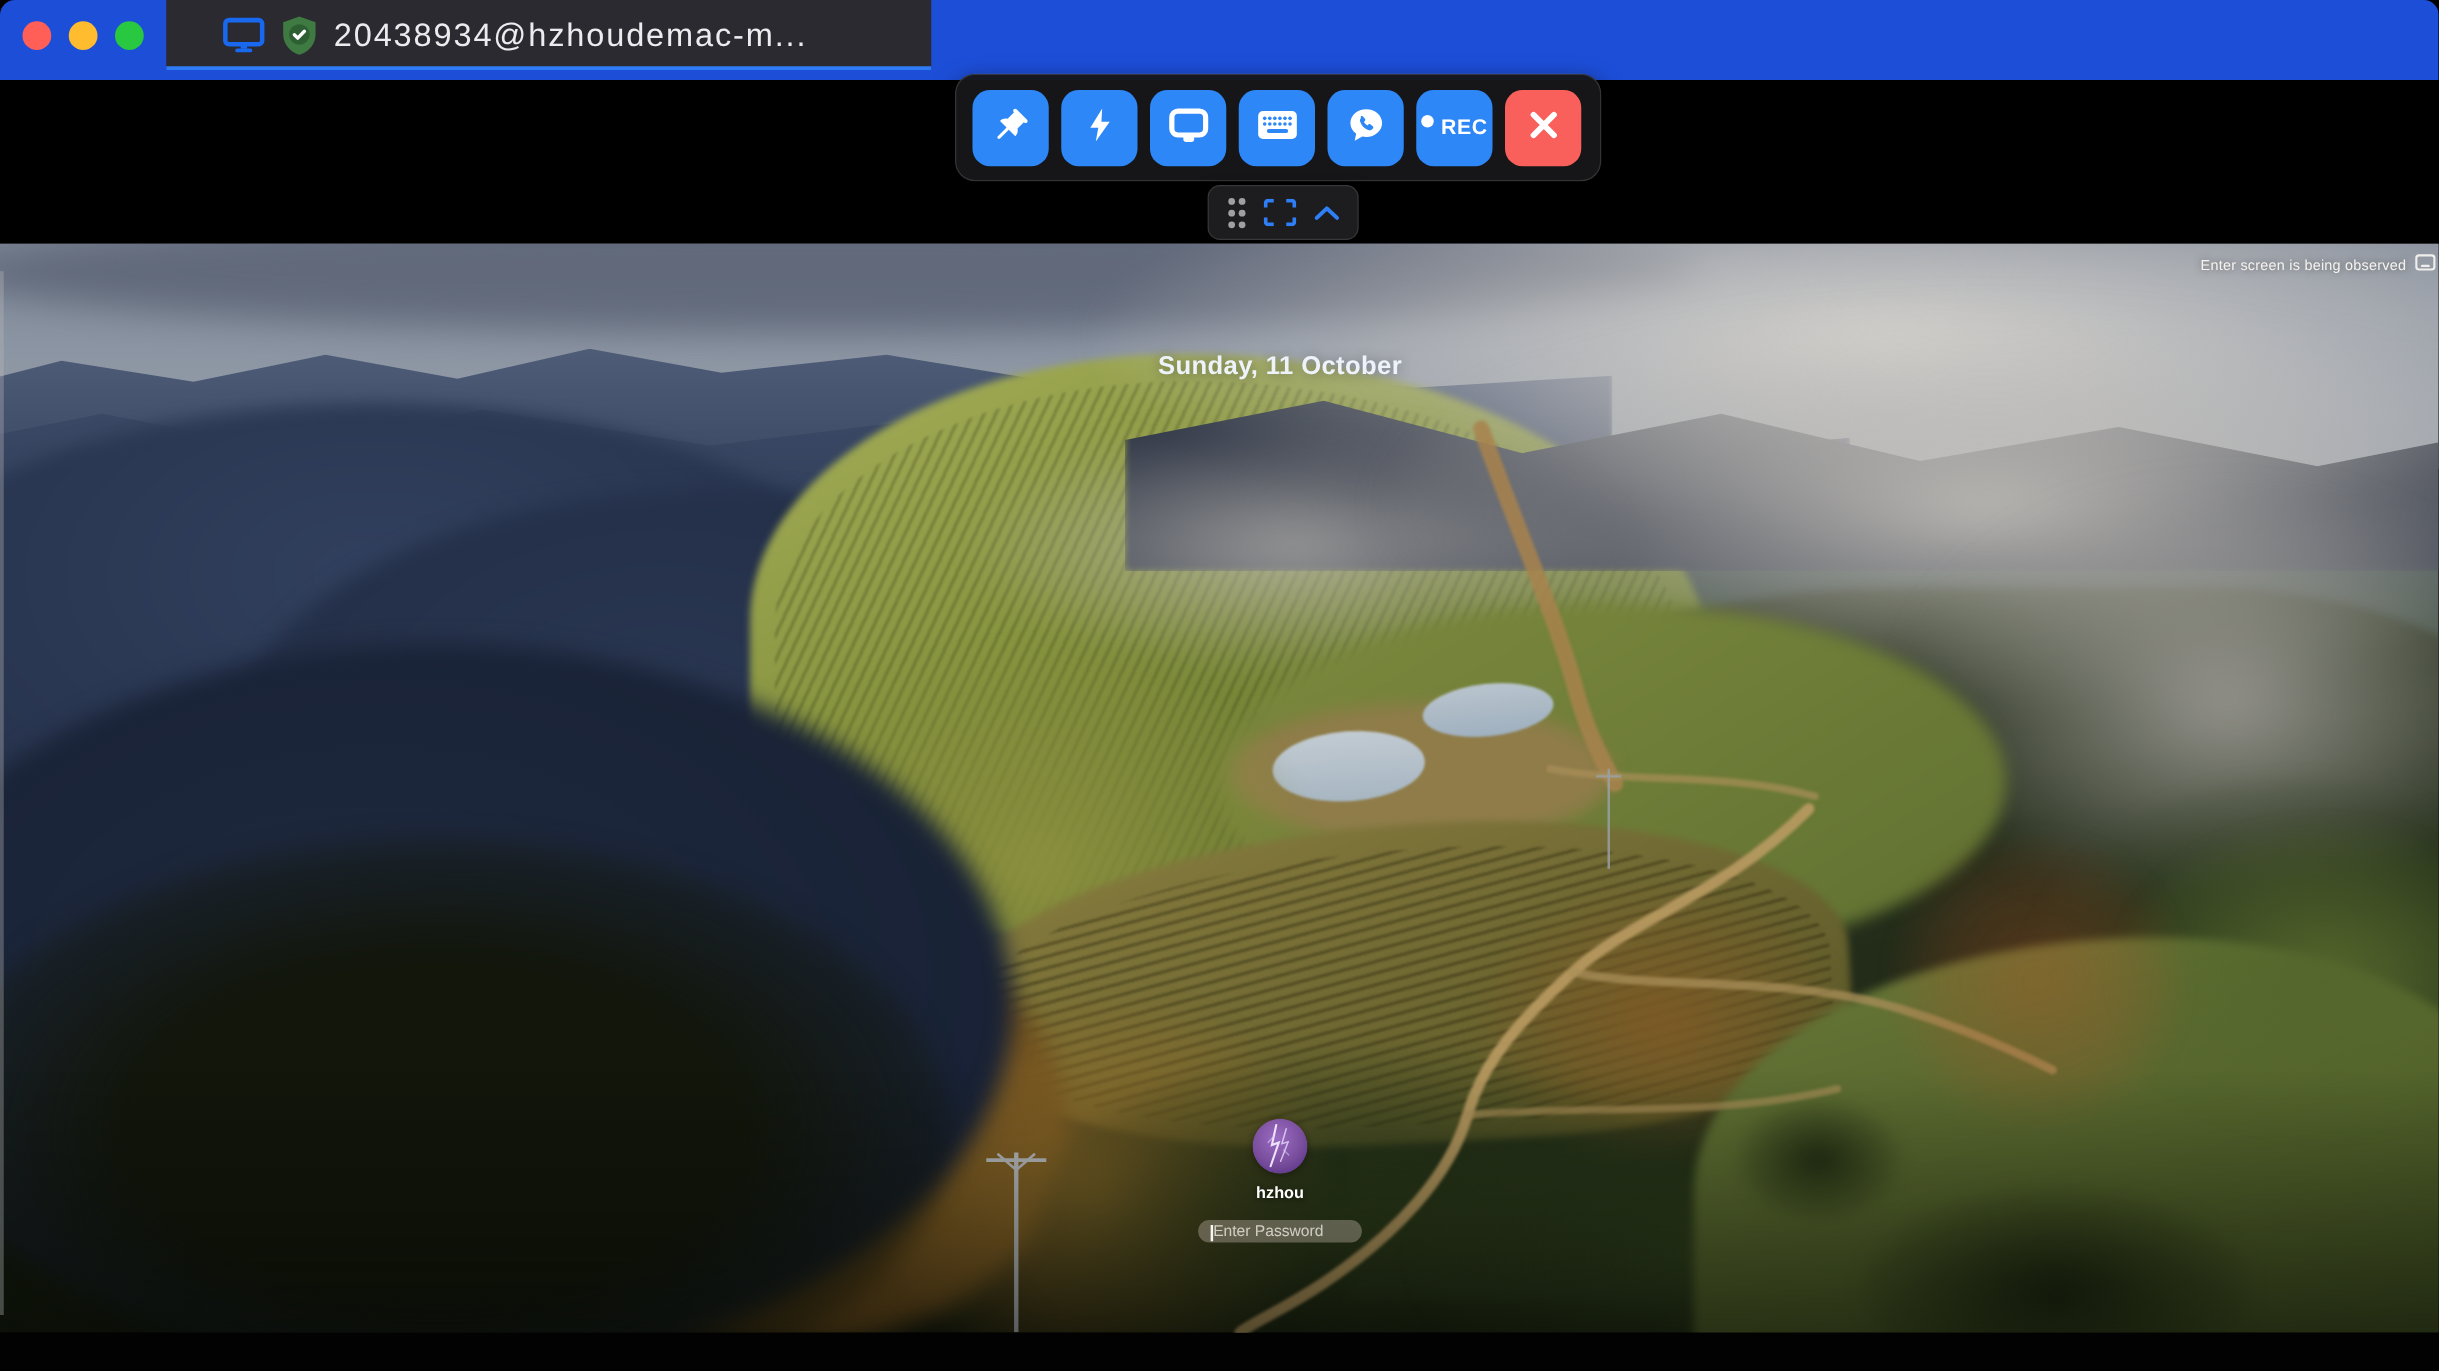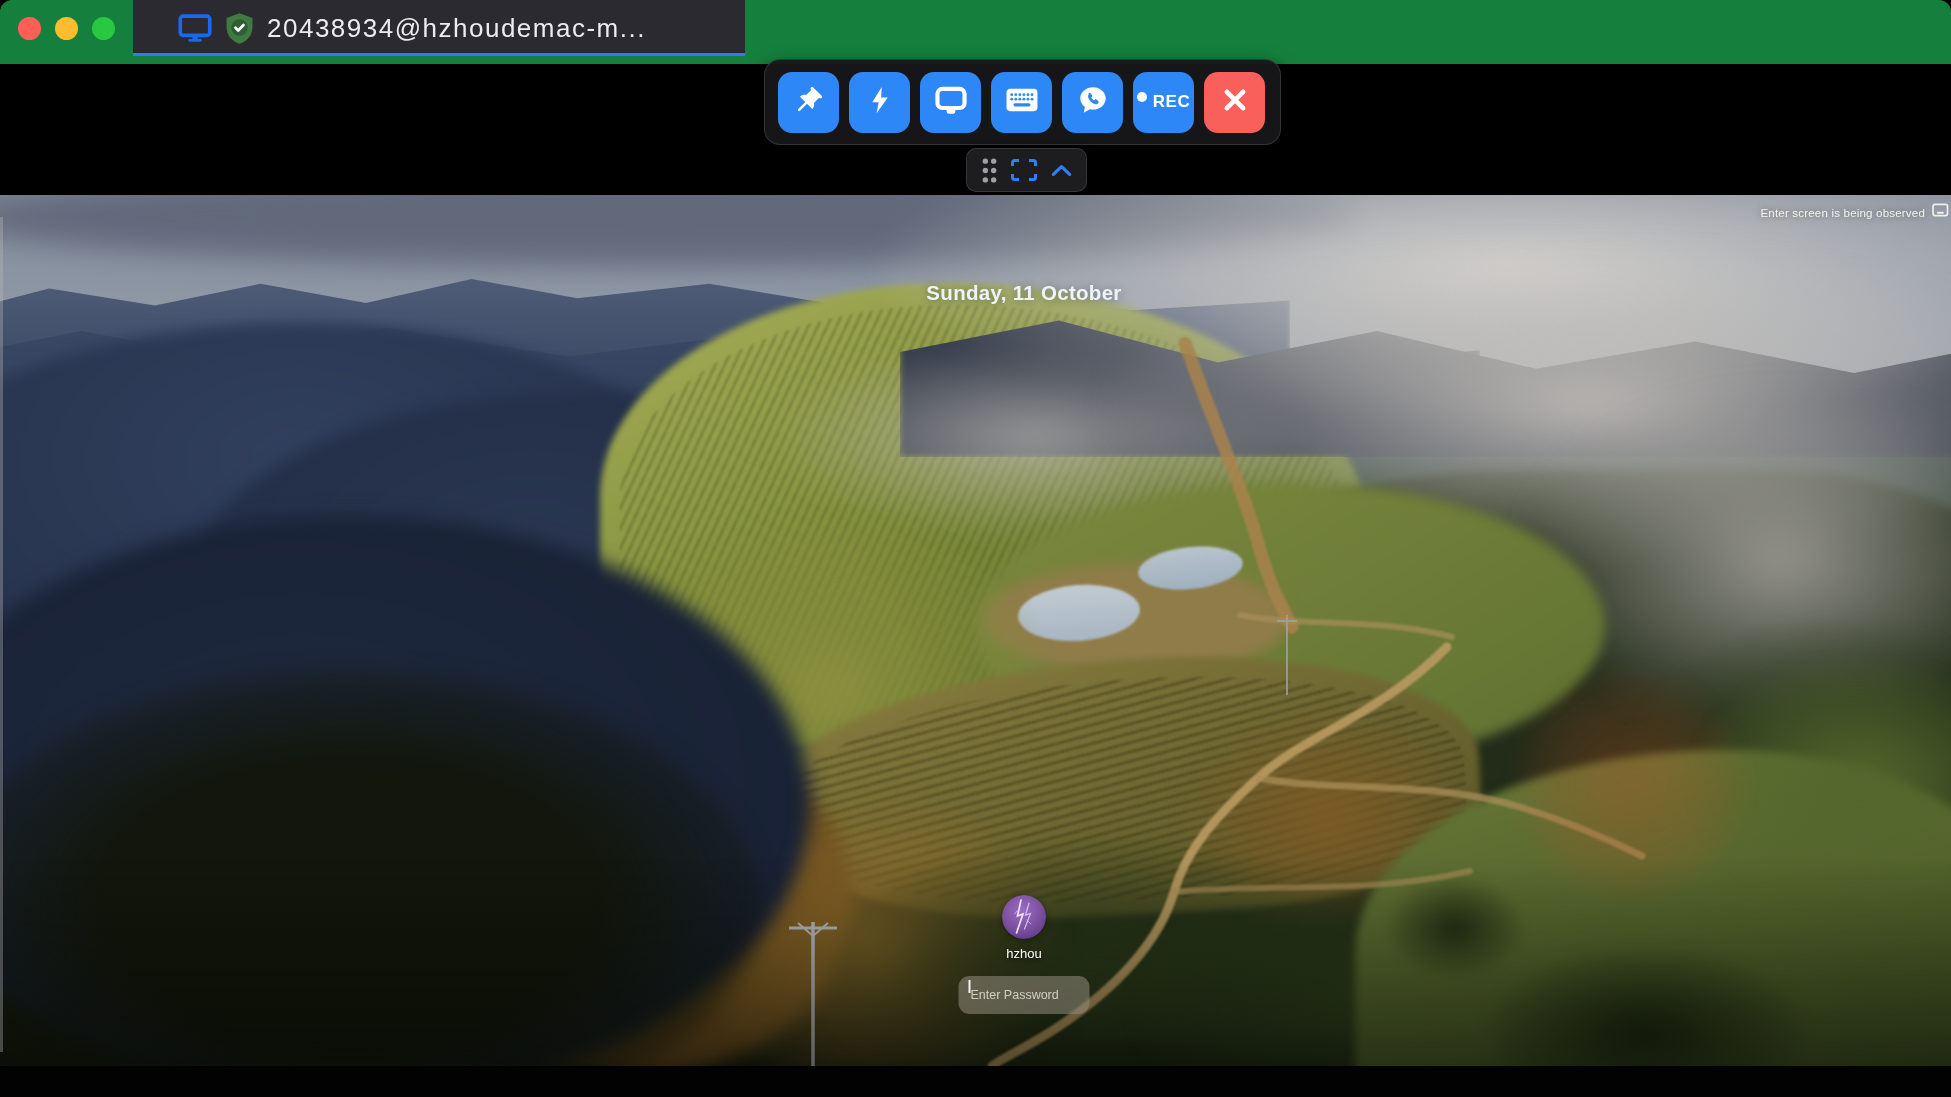--- a/index.html
+++ b/index.html
@@ -1,20 +1,20 @@
 <!DOCTYPE html>
 <html><head>
 <meta charset="utf-8">
 <style>
   html,body{margin:0;padding:0;background:#000;width:1951px;height:1097px;overflow:hidden;
     font-family:"Liberation Sans","DejaVu Sans",sans-serif;}
   .window{position:relative;width:1951px;height:1097px;background:#000;border-radius:12px 12px 0 0;overflow:hidden;}
 
   
-  .titlebar{position:absolute;left:0;top:0;width:100%;height:64px;background:#15803d;}
+  .titlebar{position:absolute;left:0;top:0;width:100%;height:64px;background:#1d4ed8;}
   .traffic{position:absolute;top:17px;width:23px;height:23px;border-radius:50%;}
   .tl-close{left:18px;background:#ff5f57;}
   .tl-min{left:55px;background:#febc2e;}
   .tl-zoom{left:92px;background:#28c840;}
   .tab{position:absolute;left:133px;top:0;width:612px;height:56px;background:#2b2a30;
        display:flex;align-items:center;box-sizing:border-box;padding-left:45px;}
   .tab::after{content:"";position:absolute;left:0;bottom:0;width:100%;height:3px;background:#2e7cf5;}
   .tab-icon{flex:0 0 auto;margin-right:11px;display:flex;align-items:center;}
   .tab-title{color:#ecebee;font-size:26px;letter-spacing:1.5px;white-space:nowrap;overflow:hidden;font-weight:500;}
 
@@ -100,23 +100,23 @@
   
   .lock-date{position:absolute;left:1024px;top:86px;transform:translateX(-50%);color:#eef2fa;
      font-size:20.5px;font-weight:700;letter-spacing:.3px;white-space:nowrap;text-shadow:0 1px 10px rgba(20,30,40,.4);}
   .lock-time{position:absolute;left:1024px;top:104px;transform:translateX(-50%);white-space:nowrap;}
   .lock-time span{display:inline-block;transform:scaleX(.68);transform-origin:center;
      font-size:126px;font-weight:700;line-height:1.1;color:rgba(253,252,240,.8);
      font-family:"DejaVu Sans","Liberation Sans",sans-serif;text-shadow:0 3px 18px rgba(25,35,18,.3);}
   .avatar{position:absolute;left:1024px;top:700px;transform:translateX(-50%);width:44px;height:44px;border-radius:50%;overflow:hidden;
      box-shadow:0 1px 6px rgba(0,0,0,.35);}
   .lock-user{position:absolute;left:1024px;top:751px;transform:translateX(-50%);color:#fff;font-size:13px;
-     font-weight:400;text-shadow:0 1px 4px rgba(0,0,0,.55);white-space:nowrap;}
+     font-weight:700;text-shadow:0 1px 4px rgba(0,0,0,.55);white-space:nowrap;}
   .pw-wrap{position:absolute;left:1024px;top:781px;transform:translateX(-50%);width:131px;height:21px;}
-  .pw-field{width:131px;height:38px;box-sizing:border-box;border:none;outline:none;border-radius:11px;
+  .pw-field{width:131px;height:18px;box-sizing:border-box;border:none;outline:none;border-radius:11px;
      background:rgba(148,140,126,.55);padding:0 12px;font-size:12.5px;color:#fff;
      font-family:"Liberation Sans",sans-serif;}
   .pw-field::placeholder{color:rgba(238,233,224,.8);}
   .pw-caret{position:absolute;left:10px;top:4px;width:2px;height:13px;background:#f7f6f2;}
 
   .bottom-bar{position:absolute;left:0;top:1066px;width:100%;height:31px;background:#020202;}
 </style>
 </head>
 <body>
 

